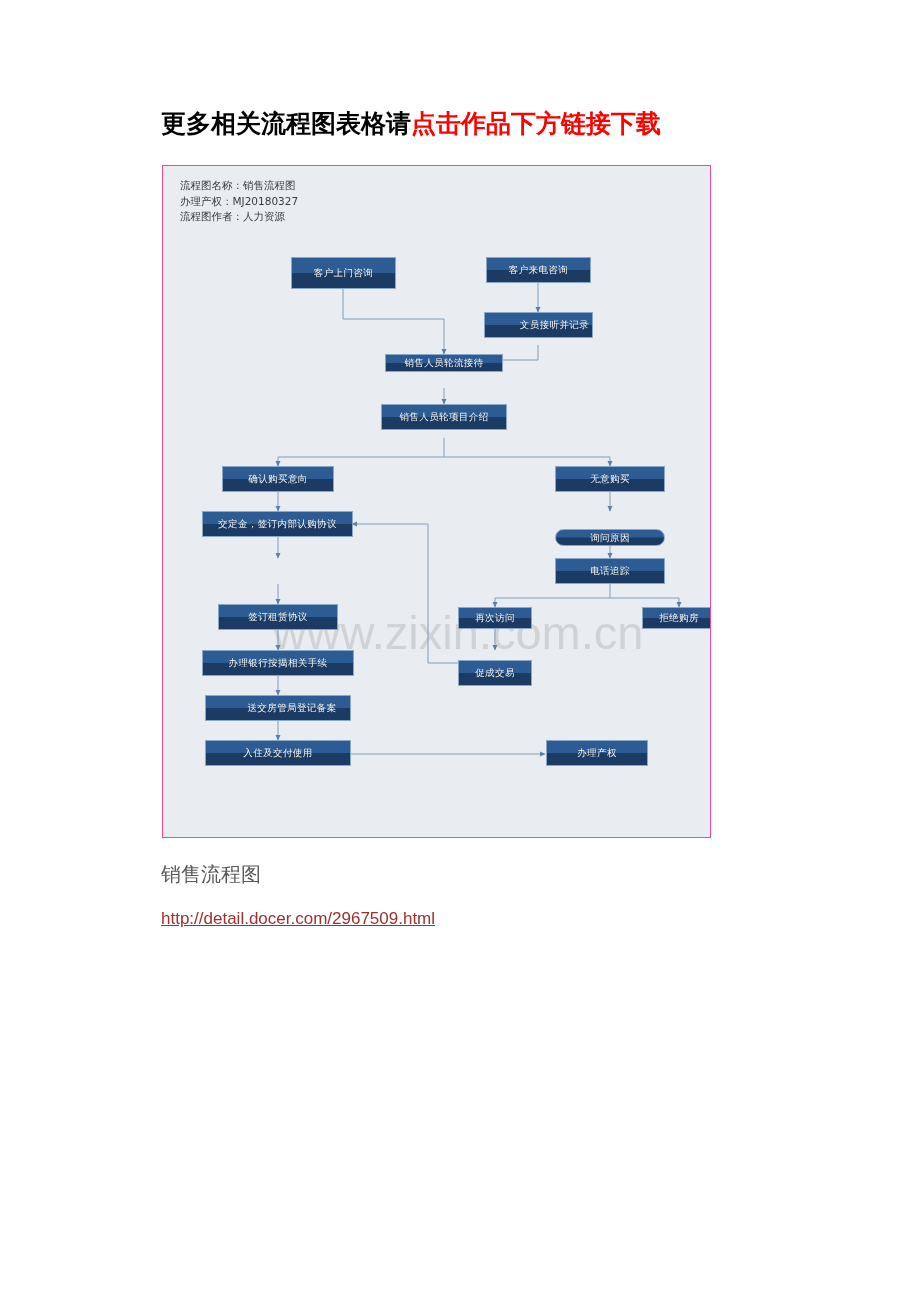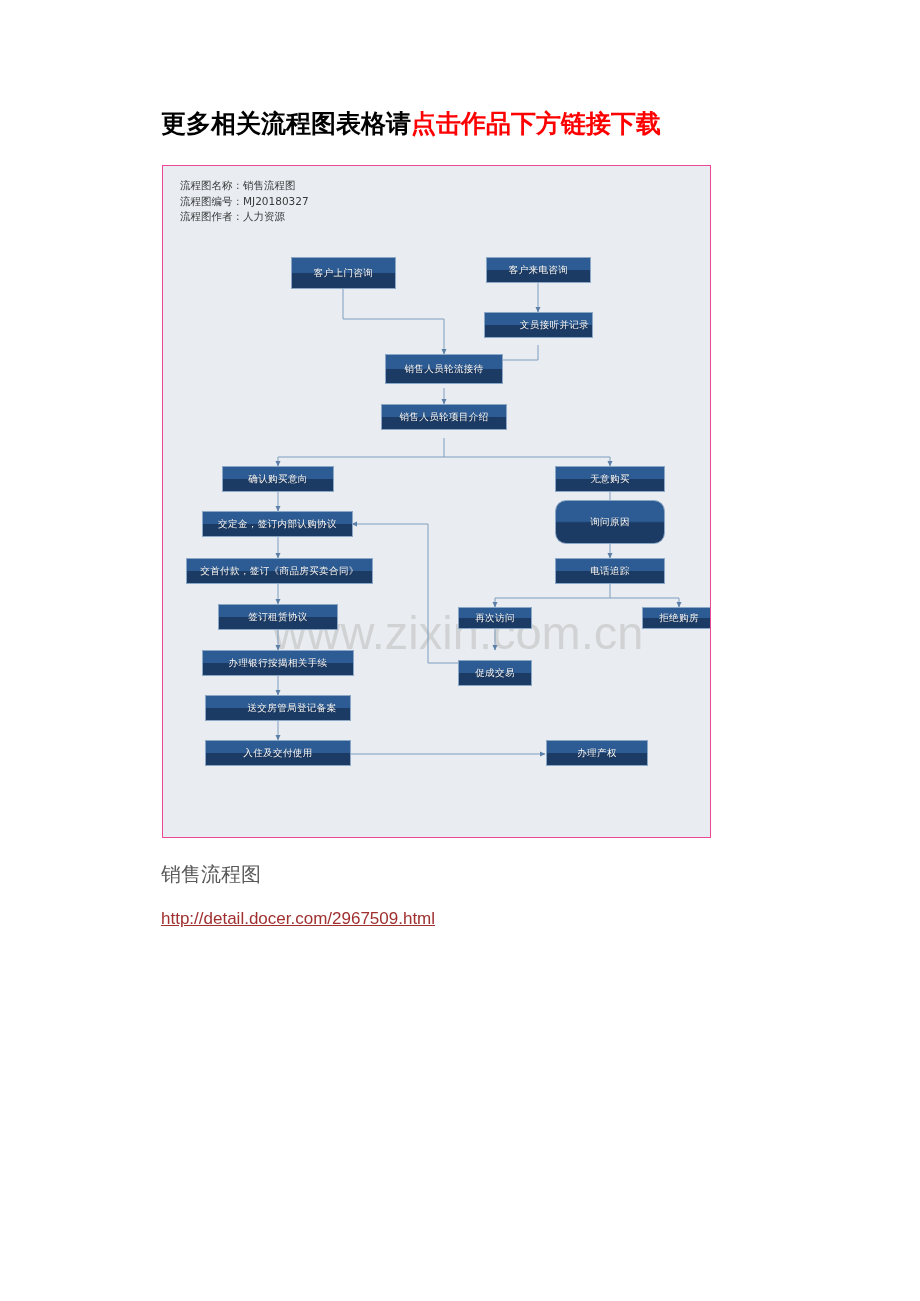--- a/index.html
+++ b/index.html
@@ -127,21 +127,21 @@
 <body>
 
 <div id="page-heading">
   <span>更多相关流程图表格请</span><span class="red">点击作品下方链接下载</span>
 </div>
 
 <div id="diagram-frame">
 
   <div id="meta-block">
     <div>流程图名称：销售流程图</div>
-    <div>流程图编号：MJ20180327</div>
+    <div>办理产权：MJ20180327</div>
     <div>流程图作者：人力资源</div>
   </div>
 
   <div id="watermark">www.zixin.com.cn</div>
 
   <svg id="connectors" viewBox="0 0 549 673" width="549" height="673">
     <defs>
       <marker id="ah" markerWidth="7" markerHeight="7" refX="5.2" refY="3" orient="auto">
         <path d="M0,0.4 L5.6,3 L0,5.6 z" fill="#5b7fa6"></path>
       </marker>
@@ -194,40 +194,37 @@
 
   <div class="node" style="left: 128px; top: 91px; width: 105px; height: 32px; background: linear-gradient(rgb(45, 92, 148) 0%, rgb(45, 92, 148) 48%, rgb(27, 58, 100) 52%, rgb(27, 58, 100) 100%); border-color: rgb(139, 167, 198);">
     <span>客户上门咨询</span>
   </div>
   <div class="node" style="left: 323px; top: 91px; width: 105px; height: 26px; background: linear-gradient(rgb(45, 92, 148) 0%, rgb(45, 92, 148) 48%, rgb(27, 58, 100) 52%, rgb(27, 58, 100) 100%); border-color: rgb(139, 167, 198);">
     <span>客户来电咨询</span>
   </div>
   <div class="node" style="left: 321px; top: 146px; width: 109px; height: 26px; background: linear-gradient(rgb(45, 92, 148) 0%, rgb(45, 92, 148) 48%, rgb(27, 58, 100) 52%, rgb(27, 58, 100) 100%); border-color: rgb(139, 167, 198); padding-left: 32px;">
     <span>文员接听并记录</span>
   </div>
-  <div class="node" style="left: 222px; top: 188px; width: 118px; height: 30px; background: linear-gradient(rgb(45, 92, 148) 0%, rgb(45, 92, 148) 48%, rgb(27, 58, 100) 52%, rgb(27, 58, 100) 100%); border-color: rgb(139, 167, 198);">
+  <div class="node" style="left: 222px; top: 188px; width: 118px; height: 18px; background: linear-gradient(rgb(45, 92, 148) 0%, rgb(45, 92, 148) 48%, rgb(27, 58, 100) 52%, rgb(27, 58, 100) 100%); border-color: rgb(139, 167, 198);">
     <span>销售人员轮流接待</span>
   </div>
   <div class="node" style="left: 218px; top: 238px; width: 126px; height: 26px; background: linear-gradient(rgb(45, 92, 148) 0%, rgb(45, 92, 148) 48%, rgb(27, 58, 100) 52%, rgb(27, 58, 100) 100%); border-color: rgb(139, 167, 198);">
     <span>销售人员轮项目介绍</span>
   </div>
   <div class="node" style="left: 59px; top: 300px; width: 112px; height: 26px; background: linear-gradient(rgb(45, 92, 148) 0%, rgb(45, 92, 148) 48%, rgb(27, 58, 100) 52%, rgb(27, 58, 100) 100%); border-color: rgb(139, 167, 198);">
     <span>确认购买意向</span>
   </div>
   <div class="node" style="left: 392px; top: 300px; width: 110px; height: 26px; background: linear-gradient(rgb(45, 92, 148) 0%, rgb(45, 92, 148) 48%, rgb(27, 58, 100) 52%, rgb(27, 58, 100) 100%); border-color: rgb(139, 167, 198);">
     <span>无意购买</span>
   </div>
   <div class="node" style="left: 39px; top: 345px; width: 151px; height: 26px; background: linear-gradient(rgb(45, 92, 148) 0%, rgb(45, 92, 148) 48%, rgb(27, 58, 100) 52%, rgb(27, 58, 100) 100%); border-color: rgb(139, 167, 198);">
     <span>交定金，签订内部认购协议</span>
   </div>
-  <div class="node" style="left: 392px; top: 334px; width: 110px; height: 44px; background: linear-gradient(rgb(45, 92, 148) 0%, rgb(45, 92, 148) 48%, rgb(27, 58, 100) 52%, rgb(27, 58, 100) 100%); border-color: rgb(139, 167, 198); border-radius: 11px;">
+  <div class="node" style="left: 392px; top: 363px; width: 110px; height: 17px; background: linear-gradient(rgb(45, 92, 148) 0%, rgb(45, 92, 148) 48%, rgb(27, 58, 100) 52%, rgb(27, 58, 100) 100%); border-color: rgb(139, 167, 198); border-radius: 11px;">
     <span>询问原因</span>
-  </div>
-  <div class="node" style="left: 23px; top: 392px; width: 187px; height: 26px; background: linear-gradient(rgb(45, 92, 148) 0%, rgb(45, 92, 148) 48%, rgb(27, 58, 100) 52%, rgb(27, 58, 100) 100%); border-color: rgb(139, 167, 198);">
-    <span>交首付款，签订《商品房买卖合同》</span>
   </div>
   <div class="node" style="left: 392px; top: 392px; width: 110px; height: 26px; background: linear-gradient(rgb(45, 92, 148) 0%, rgb(45, 92, 148) 48%, rgb(27, 58, 100) 52%, rgb(27, 58, 100) 100%); border-color: rgb(139, 167, 198);">
     <span>电话追踪</span>
   </div>
   <div class="node" style="left: 55px; top: 438px; width: 120px; height: 26px; background: linear-gradient(rgb(45, 92, 148) 0%, rgb(45, 92, 148) 48%, rgb(27, 58, 100) 52%, rgb(27, 58, 100) 100%); border-color: rgb(139, 167, 198);">
     <span>签订租赁协议</span>
   </div>
   <div class="node" style="left: 295px; top: 441px; width: 74px; height: 22px; background: linear-gradient(rgb(45, 92, 148) 0%, rgb(45, 92, 148) 48%, rgb(27, 58, 100) 52%, rgb(27, 58, 100) 100%); border-color: rgb(139, 167, 198);">
     <span>再次访问</span>
   </div>

